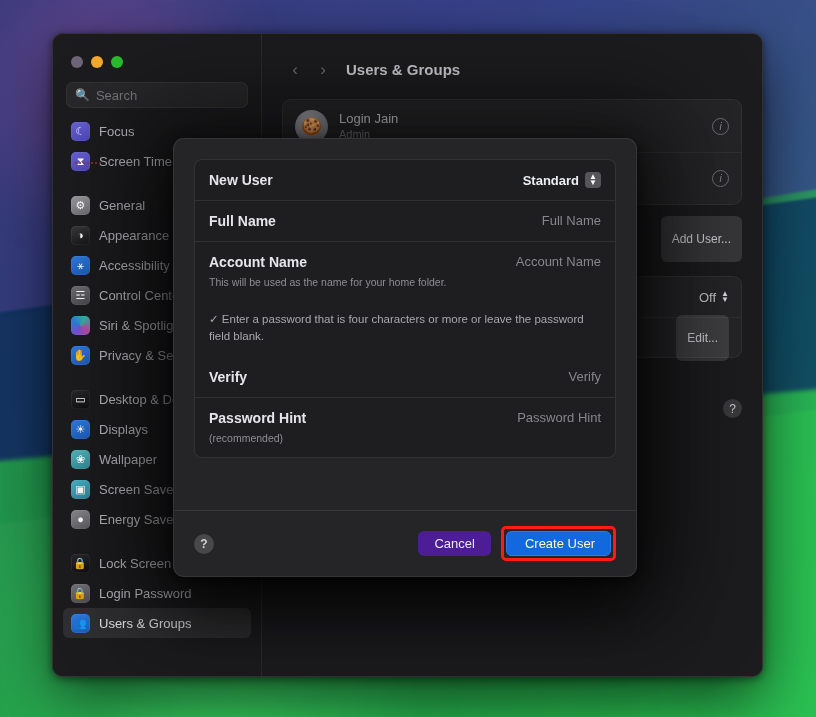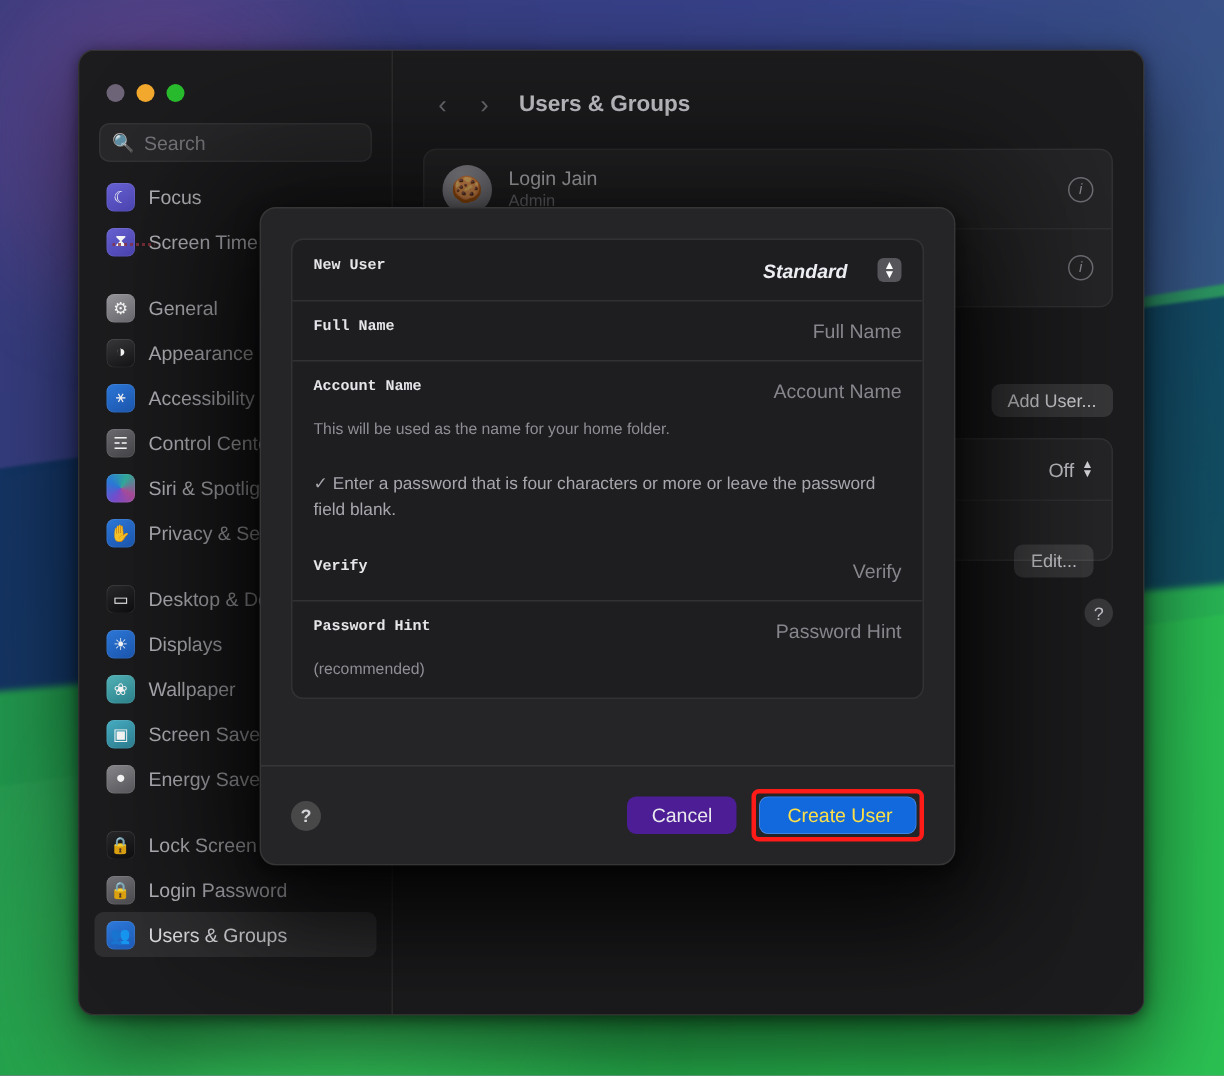--- a/index.html
+++ b/index.html
@@ -217,23 +217,22 @@
   .btn-row {
     display: flex; justify-content: flex-end; gap: 9px;
     margin: 11px 20px 0 20px;
   }
   .pill {
     background: rgba(255,255,255,0.12);
     color: #cfcfd4;
     border: none;
     border-radius: 6px;
     font-size: 12px;
-    padding: 4px 11px;
+    padding: 16px 11px;
     font-family: inherit;
-    margin-top: 40px;
   }
   .row-panel {
     margin: 14px 20px 0 20px;
     background: rgba(255,255,255,0.045);
     border: 1px solid rgba(255,255,255,0.055);
     border-radius: 9px;
   }
   .kv {
     display: flex; align-items: center; justify-content: flex-end;
     padding: 9px 12px; height: 40px;
@@ -271,31 +270,31 @@
     border: 1px solid rgba(255,255,255,0.09);
     border-radius: 8px;
     overflow: hidden;
   }
   .frow {
     display: flex; align-items: flex-start;
     padding: 12px 14px;
     gap: 10px;
   }
   .frow + .frow { border-top: 1px solid rgba(255,255,255,0.085); }
-  .flabel { font-size: 10px; font-weight: 700; color: #e6e6ea; font-family: Liberation Mono, monospace; }
-  .fsub   { font-size: 10.5px; color: #8e8e94; margin-top: 15px; line-height: 1.35; }
+  .flabel { font-size: 14px; font-weight: 700; color: #e6e6ea; }
+  .fsub   { font-size: 10.5px; color: #8e8e94; margin-top: 5px; line-height: 1.35; }
   .fvalue {
     margin-left: auto;
     font-size: 13px; color: #86868c;
     text-align: right;
   }
   .popup-val {
     margin-left: auto;
-    display: flex; align-items: center; gap: 20px;
-    font-size: 13px; font-weight: 700; color: #eceef2; font-style: italic;
+    display: flex; align-items: center; gap: 6px;
+    font-size: 13px; font-weight: 700; color: #eceef2;
   }
   .popup-btn {
     width: 16px; height: 16px; border-radius: 4px;
     background: #55555a;
     display: flex; flex-direction: column;
     align-items: center; justify-content: center;
     line-height: 6px; font-size: 8px; color: #fff;
   }
   .key-btn {
     width: 27px; height: 22px; border-radius: 5px;
@@ -323,21 +322,21 @@
   .footer-actions { margin-left: auto; display: flex; align-items: center; gap: 10px; }
   .btn {
     border: none; border-radius: 6px;
     font-family: inherit; font-size: 13px;
     padding: 5px 16px;
     color: #e9e9ee;
   }
   .btn.cancel { background: #4c1d95; }
   .btn.primary {
     background: #1268dd;
-    color: #fde047;
+    color: #fef9c3;
     box-shadow: inset 0 0 0 0.5px rgba(255,255,255,0.25);
     padding-left: 19px;
   }
   .highlight-box {
     border: 3px solid #ff1b17;
     border-radius: 5px;
     padding: 2px;
     display: inline-flex;
   }
 

